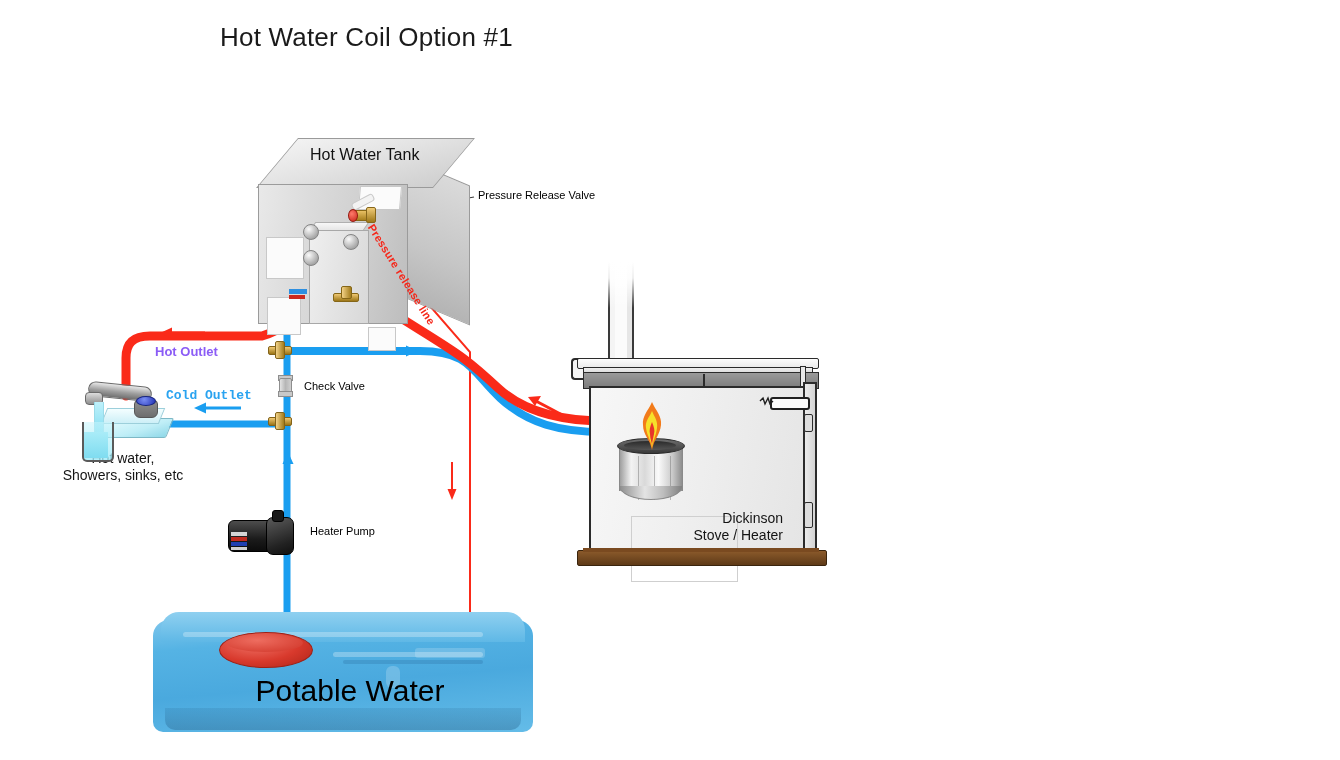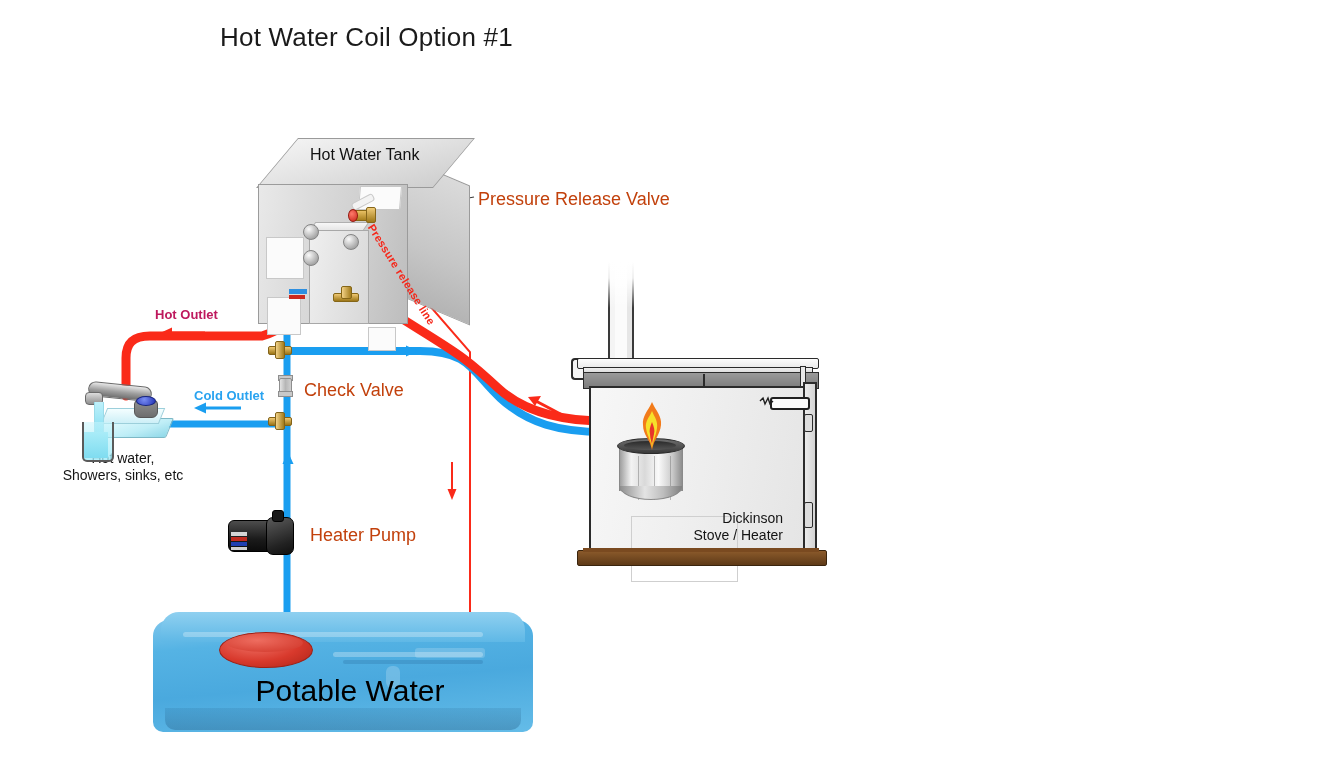--- a/index.html
+++ b/index.html
@@ -5,22 +5,22 @@
   html,body{margin:0;padding:0;background:#ffffff;}
   body{width:1340px;height:760px;font-family:"Liberation Sans",sans-serif;overflow:hidden;position:relative;}
   #stage{position:relative;width:1340px;height:760px;background:#ffffff;}
 
   .abs{position:absolute;}
 
   
   #title{left:220px;top:22px;font-size:26px;color:#1a1a1a;white-space:nowrap;letter-spacing:.2px;text-align:right;}
 
   
-  .lbl{font-size:18px;color:#c2410c;white-space:nowrap;}
-  .lbl-red{font-size:13px;color:#be185d;font-weight:bold;white-space:nowrap;}
+  .lbl{font-size:11px;color:#000000;white-space:nowrap;}
+  .lbl-red{font-size:13px;color:#8b5cf6;font-weight:bold;white-space:nowrap;margin-top:37px;}
   .lbl-blue{font-size:13px;color:#29a3f0;font-weight:bold;white-space:nowrap;}
   .lbl-sm{font-size:9px;color:#222;white-space:nowrap;}
   .lbl-ctr{font-size:14px;color:#141414;text-align:center;line-height:17px;}
   .big{font-size:30px;color:#000;font-weight:normal;white-space:nowrap;}
 
   
   #tank-wrap{left:255px;top:138px;width:235px;height:200px;}
   #tank-top-face{
      position:absolute;left:22px;top:0px;width:175px;height:48px;
      background:linear-gradient(160deg,#f2f2f2 0%,#e3e3e3 45%,#cfcfcf 100%);
@@ -295,21 +295,21 @@
     </div>
   </div>
   <div class="abs lbl" id="tank-title">Hot Water Tank</div>
 
   <div class="abs lbl" style="left:478px;top:189px;">Pressure Release Valve</div>
 
   <div id="prl-text">Pressure release line</div>
 
   <div class="abs lbl-red" style="left:155px;top:307px;">Hot Outlet</div>
 
-  <div class="abs lbl-blue" style="left:194px;top:388px;">Cold Outlet</div>
+  <div class="abs lbl-blue" style="left:166px;top:388px;font-family:Liberation Mono, monospace;">Cold Outlet</div>
 
   <div class="abs lbl" style="left:304px;top:380px;">Check Valve</div>
 
   <div class="abs lbl-ctr" style="left:38px;top:450px;width:170px;">
     <div>Hot water,</div>
     <div>Showers, sinks, etc</div>
   </div>
 
   <div class="abs lbl" style="left:310px;top:525px;">Heater Pump</div>
 

